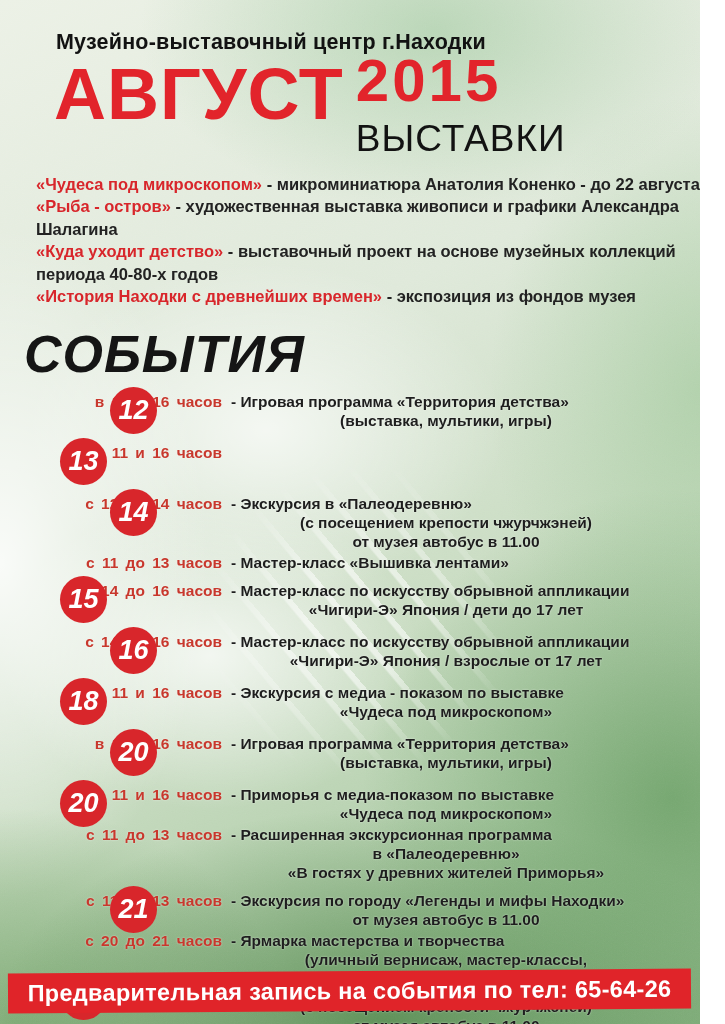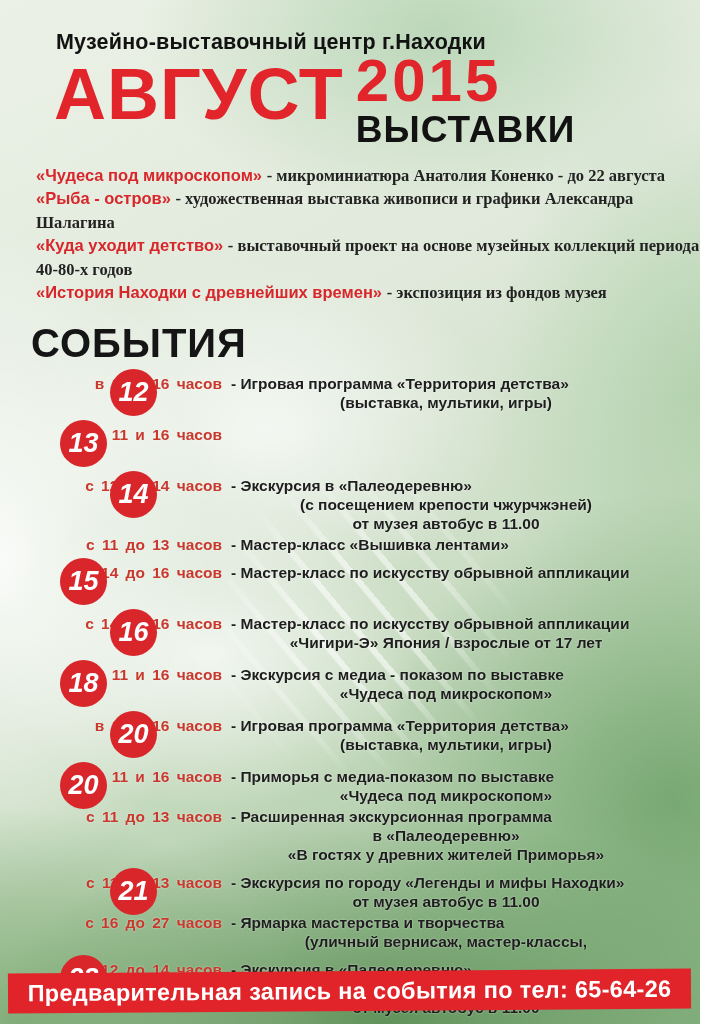--- a/index.html
+++ b/index.html
@@ -25,27 +25,27 @@
     transform:rotate(-8deg);
   }
   .grain{position:absolute;inset:0;z-index:1;opacity:.30;mix-blend-mode:soft-light;pointer-events:none;}
   .content{position:relative;z-index:2;}
 
   .org{padding:30px 0 0 56px;font-size:21.5px;font-weight:bold;color:#121212;letter-spacing:.2px;}
   .title-row{display:flex;align-items:flex-start;margin:6px 0 0 54px;}
   .month{font-size:72px;line-height:.92;font-weight:bold;color:#e2242b;letter-spacing:1px;}
   .title-right{margin-left:12px;margin-top:-10px;}
   .year{font-size:60px;line-height:1;font-weight:bold;color:#e2242b;letter-spacing:3px;}
-  .exh-label{font-size:37px;line-height:1.05;font-weight:bold;color:#121212;letter-spacing:1px;margin-top:0;}
+  .exh-label{font-size:37px;line-height:1.05;font-weight:normal;color:#121212;letter-spacing:1px;margin-top:9px;}
 
   .exhibitions{margin:14px 0 0 36px;font-size:16.5px;font-weight:bold;line-height:22.5px;}
   .exh-title{color:#d8262b;}
-  .exh-desc{color:#222;font-family:Liberation Serif, serif;}
-
-  .events-label{margin:16px 0 8px 31px;font-size:40px;font-weight:bold;color:#151515;letter-spacing:1px;}
+  .exh-desc{color:#222;}
+
+  .events-label{margin:16px 0 8px 24px;font-size:52px;font-weight:bold;color:#151515;letter-spacing:1px;font-style:italic;}
 
   .events{margin:0;}
   .event{position:relative;margin-bottom:9px;min-height:42px;}
   .badge{
     position:absolute;top:-5px;width:47px;height:47px;border-radius:50%;
     background:#d8262b;color:#fff;display:flex;align-items:center;justify-content:center;
     font-size:27px;font-weight:bold;font-style:italic;
   }
   .event.side-right .badge{left:110px;}
   .event.side-left .badge{left:60px;}
@@ -164,20 +164,21 @@
 
   <div class="event side-left">
     <div class="badge">
       <span>15</span>
     </div>
     <div class="entries">
   <div class="entry">
     <div class="time">с 14 до 16 часов</div>
     <div class="desc">
                 <div class="line first">- Мастер-класс по искусству обрывной аппликации</div>
+                <div class="line cont">«Чигири-Э» Япония / дети до 17 лет</div>
               </div>
   </div>
 </div>
   </div>
 
   <div class="event side-right">
     <div class="badge">
       <span>16</span>
     </div>
     <div class="entries">
@@ -252,21 +253,21 @@
     <div class="entries">
   <div class="entry">
     <div class="time">с 11 до 13 часов</div>
     <div class="desc">
                 <div class="line first">- Экскурсия по городу «Легенды и мифы Находки»</div>
                 <div class="line cont">от музея автобус в 11.00</div>
               </div>
   </div>
 
   <div class="entry">
-    <div class="time">с 16 до 27 часов</div>
+    <div class="time">с 20 до 21 часов</div>
     <div class="desc">
                 <div class="line first">- Ярмарка мастерства и творчества</div>
                 <div class="line cont">(уличный вернисаж, мастер-классы,</div>
               </div>
   </div>
 </div>
   </div>
 
   <div class="event side-left">
     <div class="badge">

